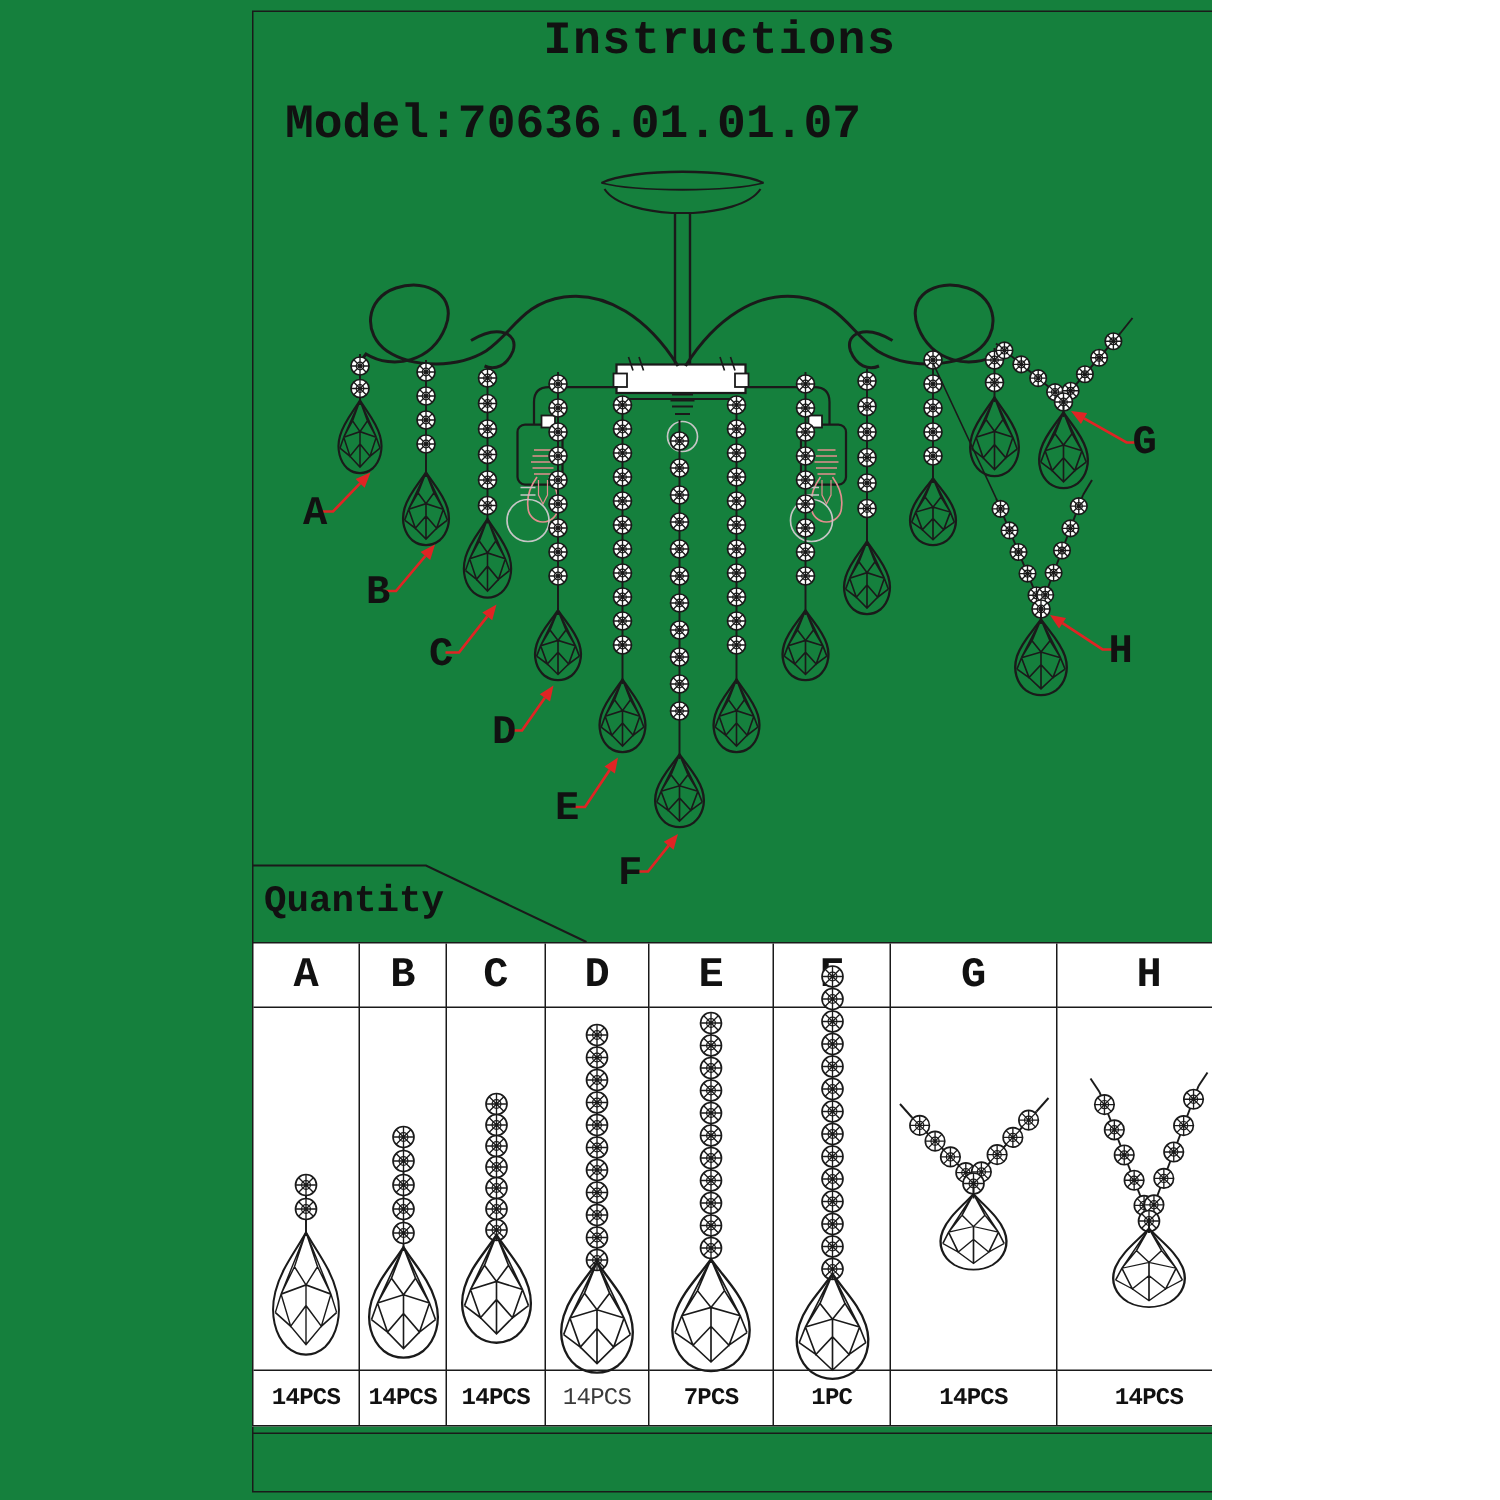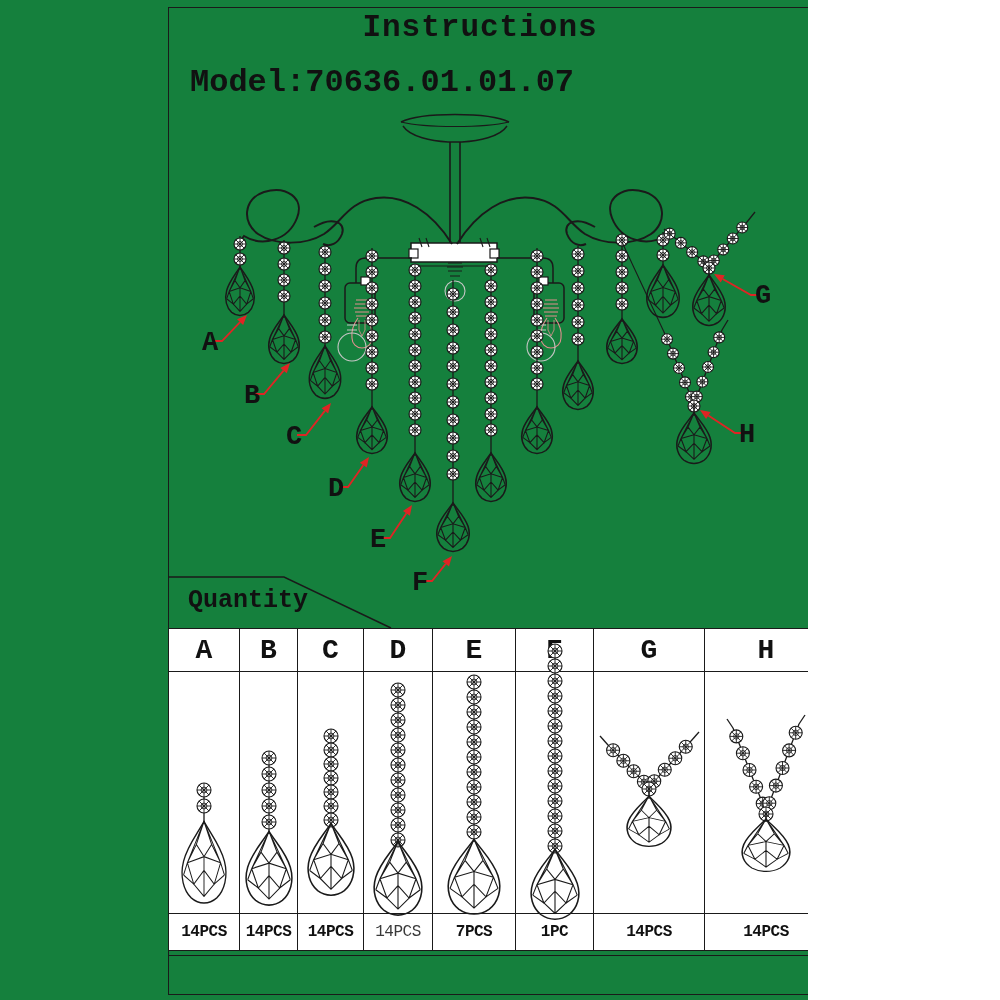--- a/index.html
+++ b/index.html
@@ -3,21 +3,21 @@
 <meta charset="utf-8">
 <style>
   html,body{margin:0;padding:0;background:#ffffff;}
   .page{position:relative;width:808px;height:1000px;background:#15803d;overflow:hidden;
         font-family:Liberation Mono, monospace;color:#111;}
   .frame{position:absolute;left:168px;top:7px;width:661px;height:988px;
          border:1.5px solid #1a1a1a;box-sizing:border-box;}
   .title{position:absolute;left:270px;top:10px;width:420px;text-align:center;
          font-size:31px;font-weight:bold;letter-spacing:1px;}
   .model{position:absolute;left:190px;top:50px;font-size:32px;font-weight:bold;margin-top:14px;}
-  .qty-label{position:absolute;left:188px;top:586px;font-size:25px;font-weight:bold;}
+  .qty-label{position:absolute;left:176px;top:586px;font-size:25px;font-weight:bold;}
   #art{position:absolute;left:0;top:0;width:1000px;height:1000px;z-index:3;pointer-events:none;}
   .qtable{position:absolute;left:168px;top:628px;width:661px;z-index:2;
           border:1.5px solid #1a1a1a;box-sizing:border-box;background:#fff;}
   .trow{display:grid;grid-template-columns:71px 58px 66px 69px 83px 78px 111px 122px;}
   .trow .cell{border-right:1.5px solid #1a1a1a;box-sizing:border-box;
               display:flex;align-items:center;justify-content:center;}
   .trow .cell:last-child{border-right:none;}
   .thead .cell{height:43px;font-size:28px;font-weight:bold;border-bottom:1.5px solid #1a1a1a;}
   .tbody .cell{height:242px;border-bottom:1.5px solid #1a1a1a;}
   .tqty .cell{height:36px;font-size:16px;font-weight:bold;letter-spacing:-0.5px;}

